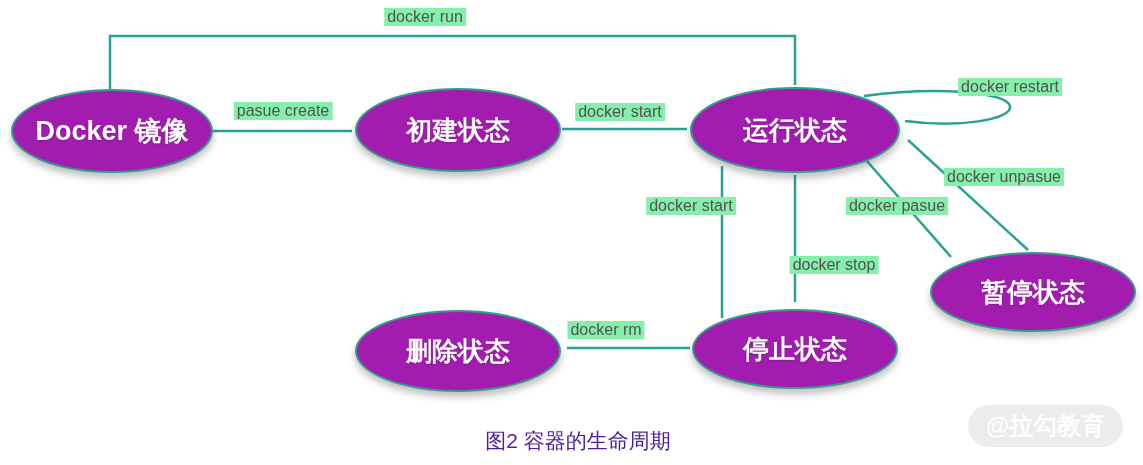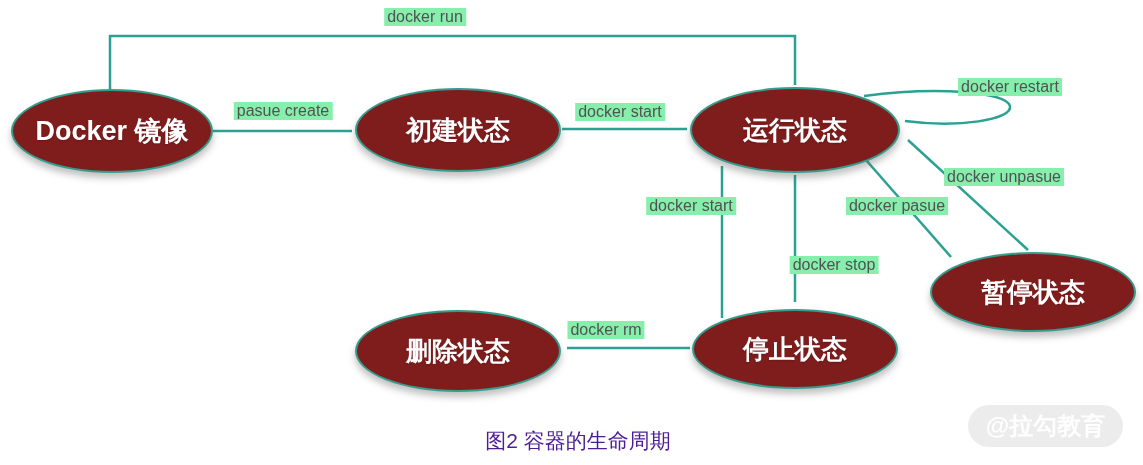--- a/index.html
+++ b/index.html
@@ -10,21 +10,21 @@
     overflow:hidden;
     font-family:"Liberation Sans","DejaVu Sans",sans-serif;
   }
   .edges{
     position:absolute;left:0;top:0;width:1143px;height:465px;z-index:1;
   }
   .edges path{fill:none;stroke-width:2.5px;}
   .node{
     position:absolute;z-index:2;
     border-radius:50%;
-    background:#7f1d1d;
+    background:#a21caf;
     border:2.5px solid #359C8C;
     box-shadow:0 5px 7px rgba(90,90,90,0.38);
     display:flex;align-items:center;justify-content:center;
     color:#ffffff;font-weight:bold;font-size:26px;
     text-shadow:0 1px 2px rgba(0,0,0,0.18);
     white-space:nowrap;
     box-sizing:border-box;
   }
   .node-image   {left:11px;  top:89px;  width:202px; height:84px; font-size:27px;}
   .node-created {left:355px; top:88px;  width:206px; height:84px;}

